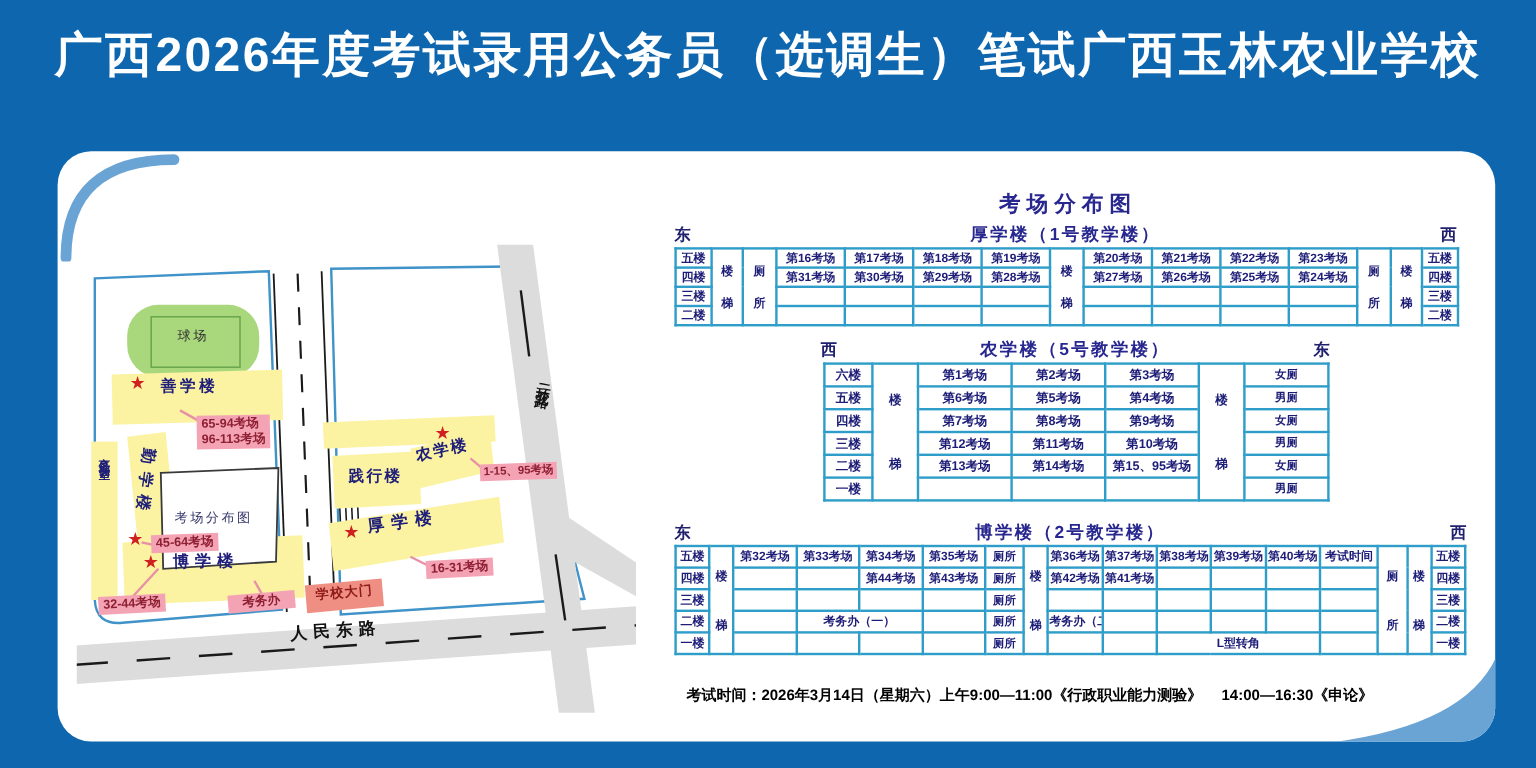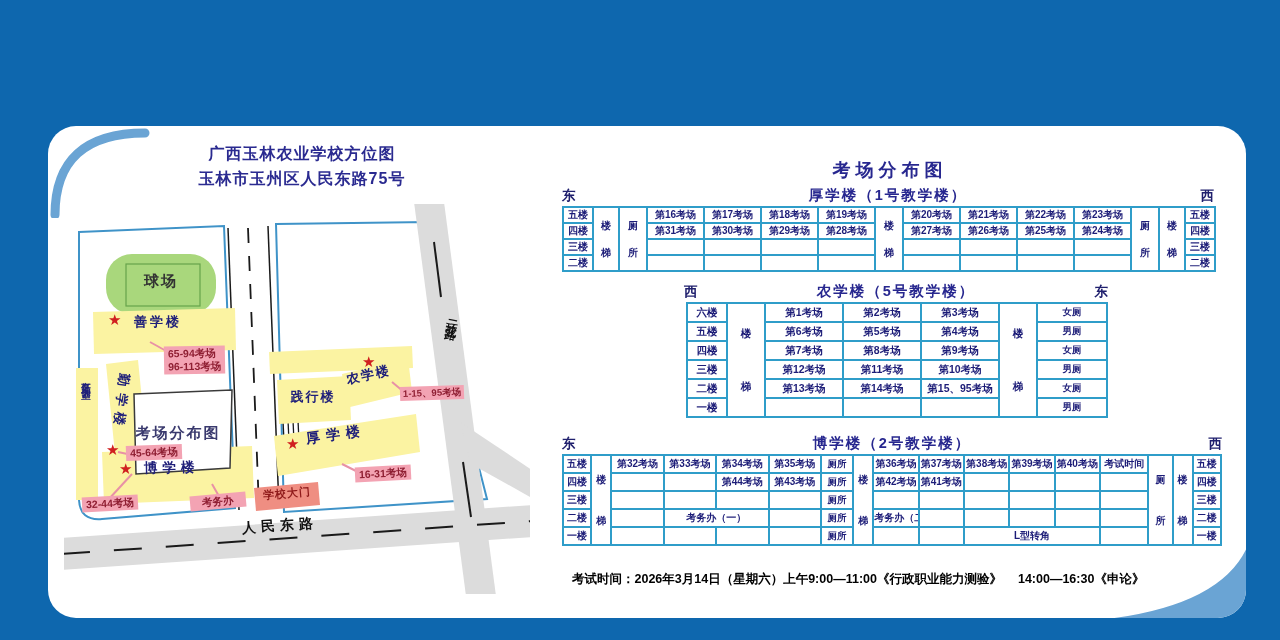--- a/index.html
+++ b/index.html
@@ -16,21 +16,21 @@
   .card{position:absolute;left:48px;top:126px;width:1198px;height:492px;background:#ffffff;border-radius:28px;overflow:hidden;}
   .sw{position:absolute;pointer-events:none;}
   
   .map-heading{position:absolute;left:14px;top:16px;width:480px;text-align:center;color:#2a2a90;font-weight:bold;font-size:16px;line-height:1.55;letter-spacing:1px;}
   .map-frame{position:absolute;left:14px;top:76px;width:470px;height:394px;}
   .map-frame svg{position:absolute;left:0;top:0;}
   .ml{position:absolute;white-space:nowrap;}
   .bn{font-size:13px;font-weight:bold;color:#20207a;letter-spacing:3px;}
   .pk{background:#f3a3b3;color:#8f1f33;font-size:10.5px;font-weight:bold;padding:1px 4px;line-height:1.25;}
   .st{color:#d01f1f;font-size:15px;line-height:1;}
-  .small-dark{font-size:15px;color:#333333;font-weight:bold;letter-spacing:2px;}
+  .small-dark{font-size:11px;color:#333333;font-weight:normal;letter-spacing:2px;}
   .vtext{writing-mode:vertical-rl;text-orientation:upright;font-size:9.5px;font-weight:bold;color:#20207a;letter-spacing:2px;}
   .charrot div{transform:rotate(92deg);font-size:13px;font-weight:bold;color:#20207a;line-height:1.5;}
   .gate-label{font-size:11px;font-weight:bold;color:#8f1a1a;letter-spacing:1px;}
   .road-label{font-size:14px;font-weight:bold;color:#121212;letter-spacing:5px;}
   .erhuan-label{writing-mode:vertical-rl;text-orientation:upright;font-size:11.5px;font-weight:bold;color:#121212;letter-spacing:3px;}
   
   .dist{position:absolute;left:512px;top:12px;width:680px;height:492px;margin-top:12px;}
   .dist-title{position:absolute;left:0;top:8px;width:660px;text-align:center;font-size:18px;font-weight:bold;color:#27278f;letter-spacing:5px;}
   .thead{position:absolute;display:flex;justify-content:space-between;align-items:flex-end;color:#20206e;font-weight:bold;}
   .thead .tt{font-size:14.5px;color:#27278f;letter-spacing:2px;}
@@ -45,35 +45,32 @@
   .t1 .vwrap{height:54px;}
   .t2 .vwrap{height:106px;}
   .t3 .vwrap{height:82px;}
   .footer{position:absolute;left:12px;top:422px;width:660px;color:#000000;font-weight:bold;font-size:12.5px;line-height:1.2;}
   .footer .f2{margin-top:11px;}
 </style>
 </head>
 <body>
 
 <div class="page-title">
+  <div class="l1">广西2026年度考试录用公务员（选调生）笔试广西玉林农业学校</div>
 </div>
 
 <div class="card">
 
   <svg class="sw" style="left:-3px;top:-3px;" width="120" height="95">
     <path d="M10,92 Q10,10 100,10" stroke="#6aa4d4" stroke-width="9" fill="none" stroke-linecap="round"></path>
   </svg>
   <svg class="sw" style="right:-2px;bottom:-2px;" width="150" height="75">
     <path d="M0,75 Q124,62 150,0 L150,75 Z" fill="#6aa4d4"></path>
   </svg>
 
-  <div class="map-heading">
-    <div>广西玉林农业学校方位图</div>
-    <div>玉林市玉州区人民东路75号</div>
-  </div>
 
   <div class="map-frame">
     <svg width="470" height="394" viewBox="0 0 470 394">
       <defs>
         <clipPath id="mapclip">
             <rect x="2" y="2" width="466" height="390" rx="23"></rect>
           </clipPath>
       </defs>
       <rect x="1.5" y="1.5" width="467" height="391" rx="24" fill="#ffffff" stroke="none"></rect>
       <g clip-path="url(#mapclip)">

